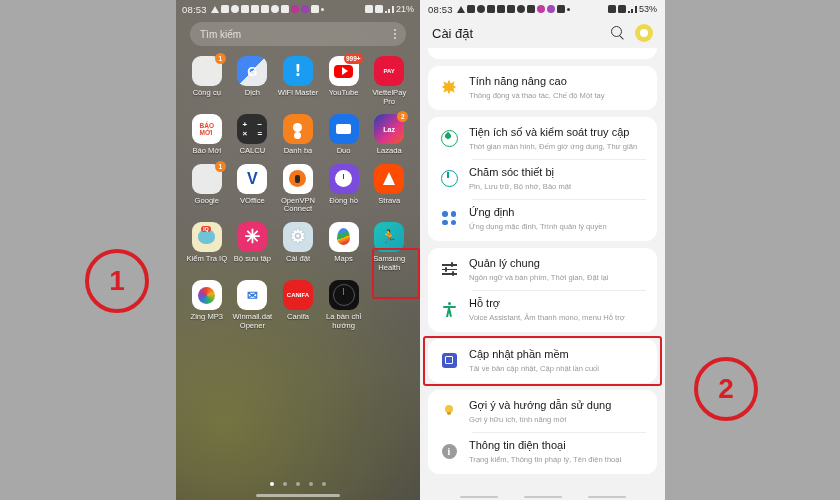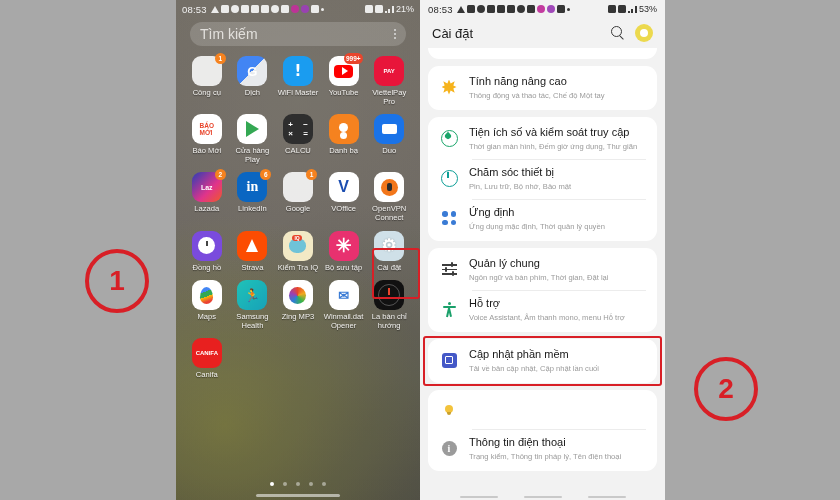--- a/index.html
+++ b/index.html
@@ -46,21 +46,21 @@
   .mini.bars{width:9px;height:8px;background:
      linear-gradient(to top,currentColor 30%,transparent 30%) 0 0/2px 100% no-repeat,
      linear-gradient(to top,currentColor 55%,transparent 55%) 3.5px 0/2px 100% no-repeat,
      linear-gradient(to top,currentColor 85%,transparent 85%) 7px 0/2px 100% no-repeat;
      border-radius:0;}
 
   
   .searchbar{position:absolute;left:14px;top:22px;width:216px;height:24px;
     border-radius:14px;background:rgba(255,255,255,.17);
     display:flex;align-items:center;box-sizing:border-box;padding:0 10px;}
-  .searchbar .ph{flex:1;font-size:14px;color:#e2e0dc;}
+  .searchbar .ph{flex:1;font-size:10px;color:#e2e0dc;}
   .kebab{display:flex;flex-direction:column;gap:2px;align-items:center;}
   .kebab i{width:2px;height:2px;border-radius:50%;background:#ddd;display:block;}
 
   
   .grid{position:absolute;left:8px;top:56px;width:228px;
     display:grid;grid-template-columns:repeat(5,1fr);row-gap:8px;}
   .app{display:flex;flex-direction:column;align-items:center;width:100%;}
   .icon-wrap{position:relative;width:30px;height:30px;}
   .icon{width:30px;height:30px;border-radius:9px;display:flex;align-items:center;
     justify-content:center;overflow:hidden;font-size:8px;color:#fff;font-weight:bold;}
@@ -254,28 +254,20 @@
           <div class="lbl">ViettelPay Pro</div>
         </div>
         <div class="app">
           <div class="icon-wrap">
             <div class="icon" style="background: rgb(255, 255, 255); color: rgb(232, 69, 44); font-size: 6.5px; line-height: 7px; flex-direction: column;">BÁO<br>MỚI</div>
           </div>
           <div class="lbl">Báo Mới</div>
         </div>
         <div class="app">
           <div class="icon-wrap">
-            <div class="icon" style="background: rgb(255, 255, 255);">
-              <div style="width: 0px; height: 0px; border-left: 13px solid rgb(52, 168, 83); border-top: 8px solid transparent; border-bottom: 8px solid transparent;"></div>
-            </div>
-          </div>
-          <div class="lbl">Cửa hàng Play</div>
-        </div>
-        <div class="app">
-          <div class="icon-wrap">
             <div class="icon" style="background: rgb(46, 46, 46); font-size: 8px; line-height: 9px; width: 30px; display: grid; grid-template-columns: 1fr 1fr; align-content: center; justify-items: center;">
               <span>+</span>
               <span>−</span>
               <span>×</span>
               <span>=</span>
             </div>
           </div>
           <div class="lbl">CALCU</div>
         </div>
         <div class="app">
@@ -293,27 +285,20 @@
             </div>
           </div>
           <div class="lbl">Duo</div>
         </div>
         <div class="app">
           <div class="icon-wrap">
             <div class="icon" style="background: linear-gradient(135deg, rgb(43, 62, 181), rgb(224, 52, 139) 60%, rgb(240, 90, 40)); font-size: 7px;">Laz</div>
             <span class="badge">2</span>
           </div>
           <div class="lbl">Lazada</div>
-        </div>
-        <div class="app">
-          <div class="icon-wrap">
-            <div class="icon" style="background: rgb(10, 102, 194); font-size: 14px; font-family: &quot;Liberation Serif&quot;, serif;">in</div>
-            <span class="badge">6</span>
-          </div>
-          <div class="lbl">LinkedIn</div>
         </div>
         <div class="app">
           <div class="icon-wrap">
             <div class="icon folder">
               <span style="background: rgb(66, 133, 244);"></span>
               <span style="background: rgb(52, 168, 83);"></span>
               <span style="background: rgb(234, 67, 53);"></span>
               <span style="background: rgb(251, 188, 5);"></span>
               <span style="background: rgb(66, 133, 244);"></span>
               <span style="background: rgb(52, 168, 83);"></span>
@@ -406,33 +391,33 @@
           <div class="lbl">Zing MP3</div>
         </div>
         <div class="app">
           <div class="icon-wrap">
             <div class="icon" style="background: rgb(255, 255, 255); font-size: 13px; color: rgb(58, 123, 213);">✉</div>
           </div>
           <div class="lbl">Winmail.dat Opener</div>
         </div>
         <div class="app">
           <div class="icon-wrap">
+            <div class="icon" style="background: rgb(232, 32, 31); font-size: 6px;">CANIFA</div>
+          </div>
+          <div class="lbl">Canifa</div>
+        </div>
+        <div class="app">
+          <div class="icon-wrap">
             <div class="icon" style="background: rgb(17, 17, 17);">
               <div style="width: 20px; height: 20px; border-radius: 50%; border: 1px solid rgb(85, 85, 85); position: relative;">
                 <i style="position:absolute;left:9px;top:3px;width:1.5px;height:7px;background:#e8452c;"></i>
               </div>
             </div>
           </div>
           <div class="lbl">La bàn chỉ hướng</div>
-        </div>
-        <div class="app">
-          <div class="icon-wrap">
-            <div class="icon" style="background: rgb(232, 32, 31); font-size: 6px;">CANIFA</div>
-          </div>
-          <div class="lbl">Canifa</div>
         </div>
       </div>
 
     <div class="page-dots">
         <i class="on"></i>
         <i></i>
         <i></i>
         <i></i>
         <i></i>
       </div>
@@ -512,21 +497,21 @@
             <div class="row-ic">
               <div class="g-apps">
                 <i></i>
                 <i></i>
                 <i></i>
                 <i></i>
               </div>
             </div>
             <div class="row-txt">
               <div class="row-title">Ứng định</div>
-              <div class="row-sub">Ứng dụng mặc định, Thời quản lý quyền</div>
+              <div class="row-sub">Ứng dụng mặc định, Trình quản lý quyền</div>
             </div>
           </div>
         </div>
         <div class="card">
           <div class="row">
             <div class="row-ic">
               <div class="g-slider">
                 <i></i>
                 <i></i>
                 <i></i>
@@ -566,20 +551,24 @@
                 <div class="row-sub">Tải về bản cập nhật, Cập nhật lần cuối</div>
               </div>
             </div>
           </div>
           <div class="hl-box" style="border-color: rgb(216, 31, 38);"></div>
         </div>
         <div class="card">
           <div class="row">
             <div class="row-ic">
               <div class="g-bulb"></div>
+            </div>
+            <div class="row-txt">
+              <div class="row-title">Gợi ý và hướng dẫn sử dụng</div>
+              <div class="row-sub">Gợi ý hữu ích, tính năng mới</div>
             </div>
           </div>
           <div class="row">
             <div class="row-ic">
               <div class="g-info">i</div>
             </div>
             <div class="row-txt">
               <div class="row-title">Thông tin điện thoại</div>
               <div class="row-sub">Trạng kiểm, Thông tin pháp lý, Tên điện thoại</div>
             </div>

